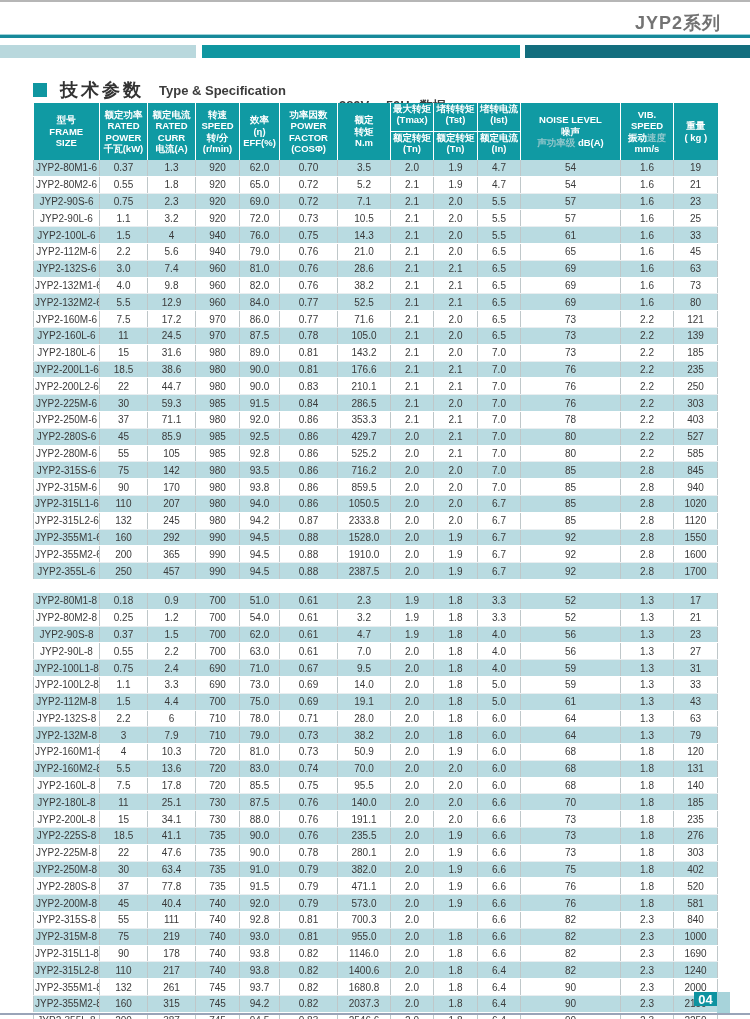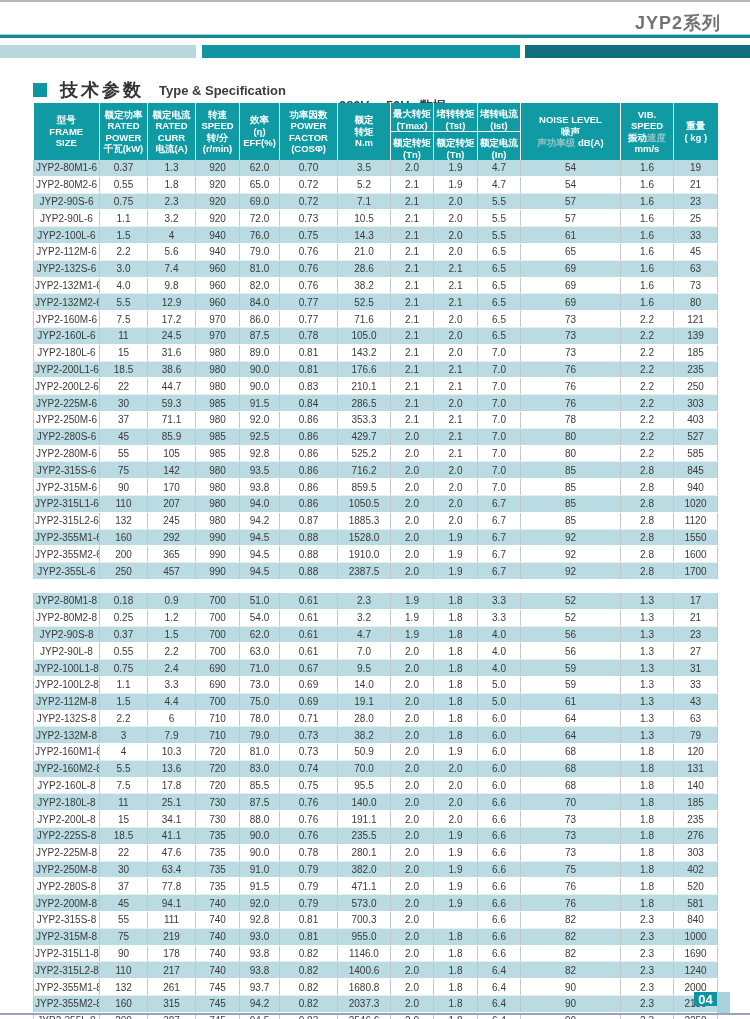--- a/index.html
+++ b/index.html
@@ -37,21 +37,21 @@
   thead th{
     background:#109aa3;color:#ffffff;font-size:9.5px;font-weight:bold;
     padding:0;vertical-align:middle;border-left:1px solid #ffffff;
     height:57px;line-height:1.2;
   }
   thead th:first-child{border-left:none;}
   .hline{text-align:center;white-space:nowrap;}
   .muted{color:#8fc6cb;}
   .split-cell{display:flex;flex-direction:column;height:57px;}
   .split-top,.split-bottom{
-    flex:1;display:flex;flex-direction:column;justify-content:flex-end;
+    flex:1;display:flex;flex-direction:column;justify-content:flex-start;
   }
   .split-top{border-bottom:1px solid #ffffff;}
   tbody td{
     font-size:10px;color:#3a3a3a;text-align:center;height:15.8px;
     padding:0 1px;border-left:1px solid #bfc7c9;border-right:1px solid #bfc7c9;
     border-bottom:1px solid #e9eef0;white-space:nowrap;overflow:hidden;
   }
   tbody tr.alt td{background:#b9dbe1;border-bottom:1px solid #ffffff;}
   tbody.section-gap td{
     background:#ffffff;border:none;height:13px;
@@ -511,21 +511,21 @@
             <td>2.8</td>
             <td>1020</td>
           </tr>
           <tr>
             <td>JYP2-315L2-6</td>
             <td>132</td>
             <td>245</td>
             <td>980</td>
             <td>94.2</td>
             <td>0.87</td>
-            <td>1885.3</td>
+            <td>2333.8</td>
             <td>2.0</td>
             <td>2.0</td>
             <td>6.7</td>
             <td>85</td>
             <td>2.8</td>
             <td>1120</td>
           </tr>
           <tr class="alt">
             <td>JYP2-355M1-6</td>
             <td>160</td>
@@ -844,21 +844,21 @@
             <td>2.0</td>
             <td>1.9</td>
             <td>6.6</td>
             <td>76</td>
             <td>1.8</td>
             <td>520</td>
           </tr>
           <tr class="alt">
             <td>JYP2-200M-8</td>
             <td>45</td>
-            <td>94.1</td>
+            <td>40.4</td>
             <td>740</td>
             <td>92.0</td>
             <td>0.79</td>
             <td>573.0</td>
             <td>2.0</td>
             <td>1.9</td>
             <td>6.6</td>
             <td>76</td>
             <td>1.8</td>
             <td>581</td>

